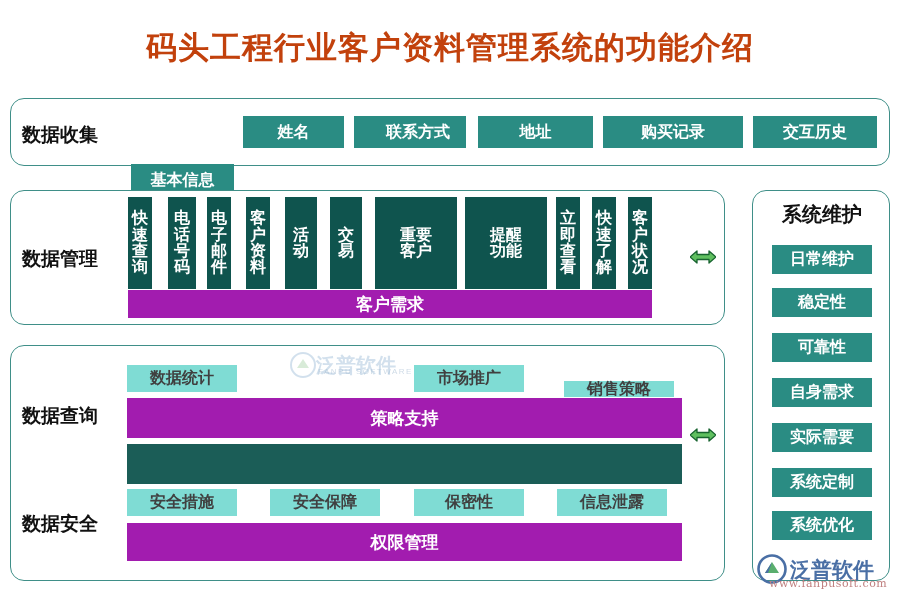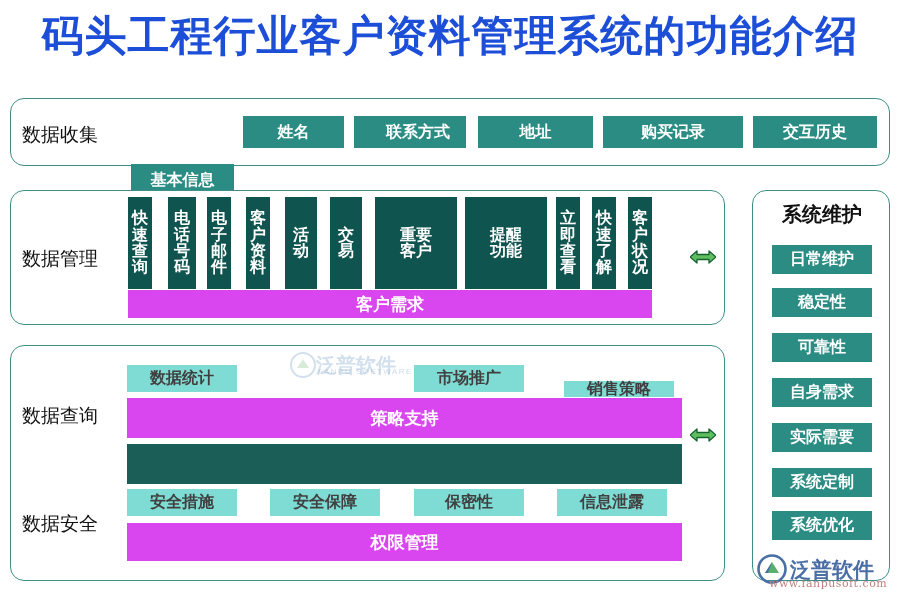--- a/index.html
+++ b/index.html
@@ -7,43 +7,43 @@
     width:900px;height:600px;
     background:#ffffff;
     font-family:"DejaVu Serif","Liberation Serif",serif;
     overflow:hidden;
     position:relative;
   }
   .page{position:relative;width:900px;height:600px;}
 
   
   .title{
-    position:absolute;left:0;top:8px;width:900px;
+    position:absolute;left:0;top:27px;width:900px;
     text-align:center;
-    font-size:42px;
-    font-weight:bold;
-    color:#1d4ed8;
+    font-size:31px;
+    font-weight:bold;
+    color:#c2410c;
     letter-spacing:1px;
     font-family:"DejaVu Serif","Liberation Serif",serif;
   }
 
   
   .panel{
     position:absolute;
     border:1.6px solid #3F8F88;
     border-radius:14px;
     background:#ffffff;
     box-sizing:border-box;
   }
 
   
   .row-label{
     position:absolute;
     font-size:19px;
-    font-weight:normal;
+    font-weight:bold;
     color:#111111;
     white-space:nowrap;
     font-family:"DejaVu Serif","Liberation Serif",serif;
   }
 
   
   .chip{
     position:absolute;
     background:#2A8C83;
     color:#ffffff;
@@ -76,21 +76,21 @@
   .vchip span{
     display:block;
     width:1em;
     word-break:break-all;
   }
   .vchip.w2 span{width:2.05em;}
 
   
   .bar{
     position:absolute;
-    background:#d946ef;
+    background:#a21caf;
     color:#ffffff;
     font-size:17px;
     font-weight:bold;
     display:flex;align-items:center;justify-content:center;
     box-sizing:border-box;
     font-family:"DejaVu Serif","Liberation Serif",serif;
   }
   .bar.empty{background:#1B5D57;}
 
   

